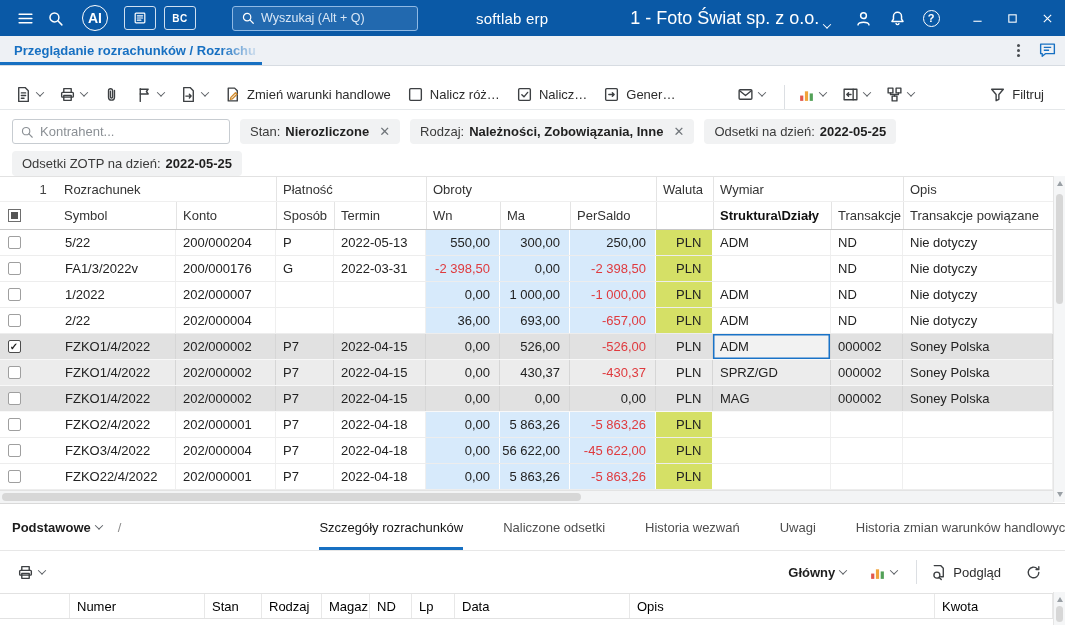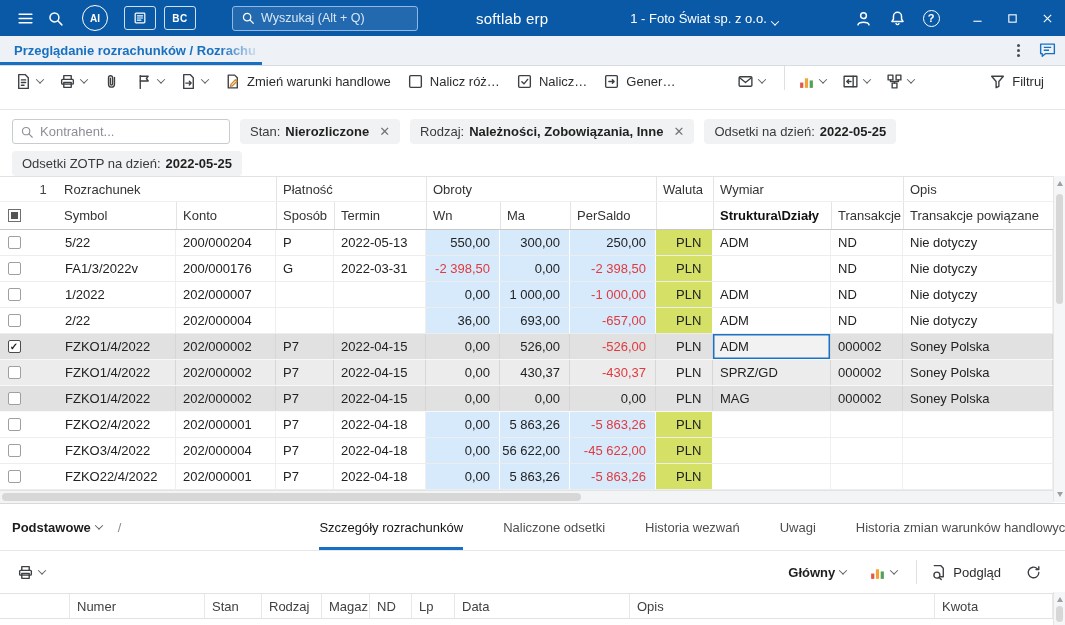--- a/index.html
+++ b/index.html
@@ -9,47 +9,47 @@
   button { background:none; border:0; font:inherit; color:inherit; cursor:pointer; display:flex; align-items:center; padding:0; }
   svg.ic { width:17px; height:17px; fill:none; stroke:currentColor; stroke-width:1.3; stroke-linecap:round; stroke-linejoin:round; flex:0 0 auto; }
   svg.ic.s { width:14px; height:14px; }
   .chev { display:inline-block; width:6px; height:6px; border-right:1.4px solid #5d6166; border-bottom:1.4px solid #5d6166; transform:rotate(45deg) translate(-1px,-1px); margin-left:5px; flex:0 0 auto; }
   .chev.white { border-color:#fff; }
 
   
   .titlebar { height:36px; background:#0a59a6; color:#fff; display:flex; align-items:center; padding-left:10px; flex:0 0 auto; }
   .titlebar svg.ic { stroke:#fff; stroke-width:1.4; }
   .tb-ibtn { width:30px; height:36px; justify-content:center; }
-  .tb-ai { width:26px; height:26px; border:1.4px solid #fff; border-radius:50%; justify-content:center; font-size:10px; font-weight:bold; margin-left:12px; }
+  .tb-ai { width:26px; height:26px; border:1.4px solid #fff; border-radius:50%; justify-content:center; font-size:14px; font-weight:bold; margin-left:12px; }
   .tb-mod { height:24px; min-width:32px; border:1px solid #cfe0f1; border-radius:3px; justify-content:center; margin-left:16px; padding:0 5px; }
   .tb-mod + .tb-mod { margin-left:8px; }
   .tb-mod .bc { font-size:10px; font-weight:bold; letter-spacing:.5px; }
   .tb-search { width:186px; height:25px; border:1px solid #8fb9e4; background:rgba(255,255,255,.10); border-radius:3px; display:flex; align-items:center; gap:6px; padding:0 8px; margin-left:36px; }
   .tb-search input { background:transparent; border:0; outline:none; color:#fff; width:130px; font:inherit; font-size:12.5px; }
   .tb-search input::placeholder { color:#d9e7f6; opacity:1; }
   .tb-app { margin-left:58px; font-size:15px; letter-spacing:.2px; }
-  .tb-company { margin-left:82px; display:flex; align-items:flex-end; font-size:13px; cursor:pointer; }
+  .tb-company { margin-left:82px; display:flex; align-items:flex-end; font-size:18px; cursor:pointer; }
   .tb-right { margin-left:auto; display:flex; align-items:center; gap:4px; }
   .qm { width:17px; height:17px; border:1.4px solid #fff; border-radius:50%; display:flex; align-items:center; justify-content:center; font-size:11px; font-weight:bold; }
   .win-controls { display:flex; margin-left:14px; height:36px; }
   .win-controls button { width:35px; justify-content:center; }
   .win-controls svg { width:11px; height:11px; fill:none; stroke:#fff; stroke-width:1.2; }
 
   
   .tabbar { height:30px; background:#eef1f5; border-bottom:1px solid #d7dce2; display:flex; align-items:stretch; flex:0 0 auto; }
   .tab { position:relative; width:262px; display:flex; align-items:center; padding:0 14px; color:#1770c2; font-weight:bold; white-space:nowrap; overflow:hidden; cursor:pointer; }
   .tab::after { content:""; position:absolute; left:0; right:0; bottom:0; height:3px; background:#1770c2; }
   .tab-fade { position:absolute; top:0; right:0; bottom:3px; width:42px; background:linear-gradient(to right, rgba(238,241,245,0), #eef1f5); }
   .tabbar-right { margin-left:auto; display:flex; align-items:center; padding-right:8px; gap:10px; }
   .kebab { width:20px; height:20px; justify-content:center; position:relative; }
   .kebab::before { content:""; width:3px; height:3px; border-radius:50%; background:#4a4e52; box-shadow:0 -5px 0 #4a4e52, 0 5px 0 #4a4e52; }
   .chatbtn svg { width:19px; height:19px; fill:none; stroke:#1770c2; stroke-width:1.3; stroke-linejoin:round; }
 
   
-  .toolbar { height:44px; background:#fff; border-bottom:1px solid #e5e8ea; display:flex; align-items:flex-start; padding:0 10px; color:#3d4043; flex:0 0 auto; }
+  .toolbar { height:44px; background:#fff; border-bottom:1px solid #e5e8ea; display:flex; align-items:flex-end; padding:0 10px; color:#3d4043; flex:0 0 auto; }
   .tbt { height:30px; padding:0 5px; border-radius:3px; margin-right:6px; }
   .tbt span.lab { margin-left:6px; color:#2c2c2c; white-space:nowrap; }
   .vsep { width:1px; height:24px; background:#dcdfe3; margin:0 8px; flex:0 0 auto; }
 
   
   .filters { height:66px; padding:9px 12px 0; background:#fff; flex:0 0 auto; }
   .filter-row { display:flex; align-items:center; gap:10px; }
   .filter-row + .filter-row { margin-top:7px; }
   .f-search { width:218px; height:25px; border:1px solid #c7ccd1; border-radius:3px; display:flex; align-items:center; gap:6px; padding:0 7px; color:#8b9095; }
   .f-search input { border:0; outline:none; width:170px; font:inherit; color:#333; }
@@ -106,21 +106,21 @@
   .bottom-tabs { height:48px; background:#fff; border-top:1px solid #d9d9d9; border-bottom:1px solid #e7e7e7; display:flex; align-items:stretch; padding:0 12px; flex:0 0 auto; }
   .view-select { display:flex; align-items:center; font-weight:bold; color:#1d1d1d; cursor:pointer; }
   .slash { display:flex; align-items:center; margin:0 16px; color:#8d8d8d; }
   .btab { position:relative; display:flex; align-items:center; margin-right:40px; color:#4e4e4e; white-space:nowrap; cursor:pointer; }
   .btab.first { margin-left:182px; }
   .btab.active { color:#141414; }
   .btab.active::after { content:""; position:absolute; left:0; right:0; bottom:0; height:3px; background:#1770c2; }
   .bottom-toolbar { height:42px; background:#fff; display:flex; align-items:center; padding:0 12px; color:#3d4043; flex:0 0 auto; }
   .bt-right { margin-left:auto; display:flex; align-items:center; }
   .bold-sel { font-weight:bold; color:#1d1d1d; display:flex; align-items:center; margin-right:18px; cursor:pointer; }
-  .bgrid-header { display:grid; grid-template-columns:70px 135px 57px 60px 48px 42px 43px 175px 305px minmax(0,1fr); height:26px; border-top:1px solid #e2e2e2; border-bottom:1px solid #e2e2e2; margin-right:12px; background:#fff; color:#404040; flex:0 0 auto;text-align:center; }
+  .bgrid-header { display:grid; grid-template-columns:70px 135px 57px 60px 48px 42px 43px 175px 305px minmax(0,1fr); height:26px; border-top:1px solid #e2e2e2; border-bottom:1px solid #e2e2e2; margin-right:12px; background:#fff; color:#000000; flex:0 0 auto;text-align:center; }
   .bgh { display:flex; align-items:center; height:100%; padding:0 7px; border-right:1px solid #e8e8e8; white-space:nowrap; overflow:hidden; }
   .bgrid-body { flex:1; background:#fff; }
 </style>
 </head>
 <body>
 
 <div class="app">
 
   <header class="titlebar">
     <button class="tb-ibtn">

